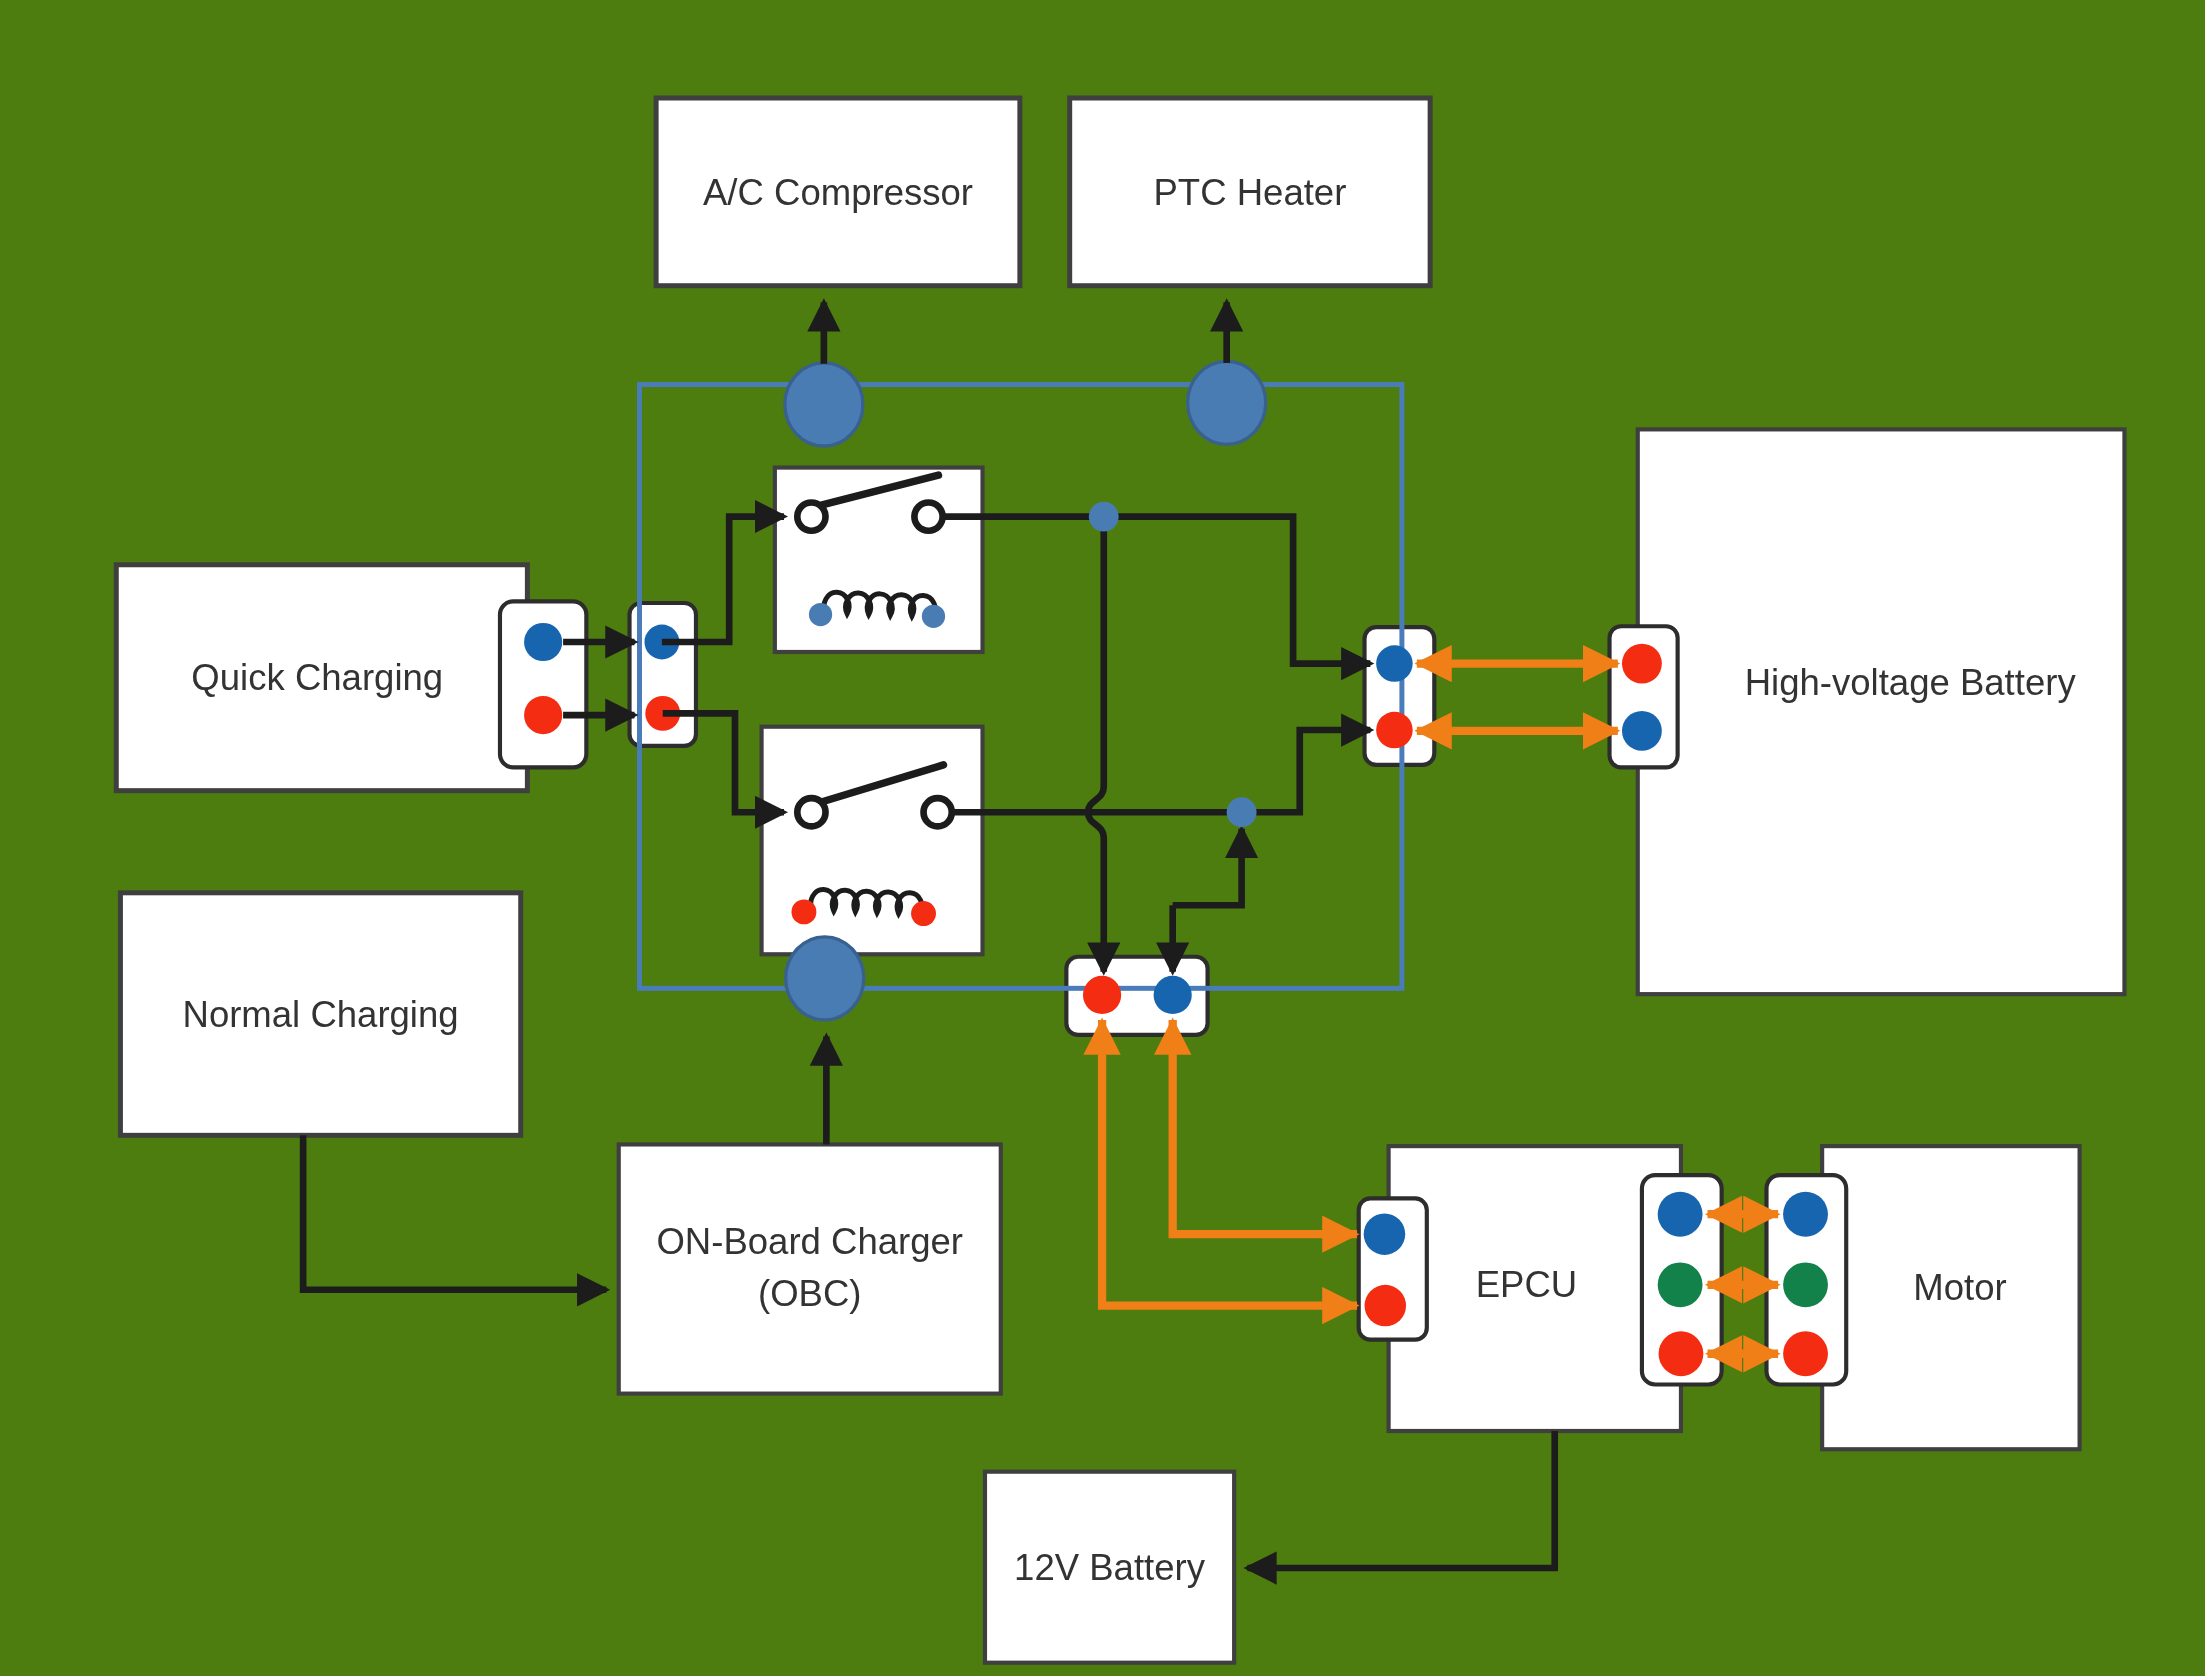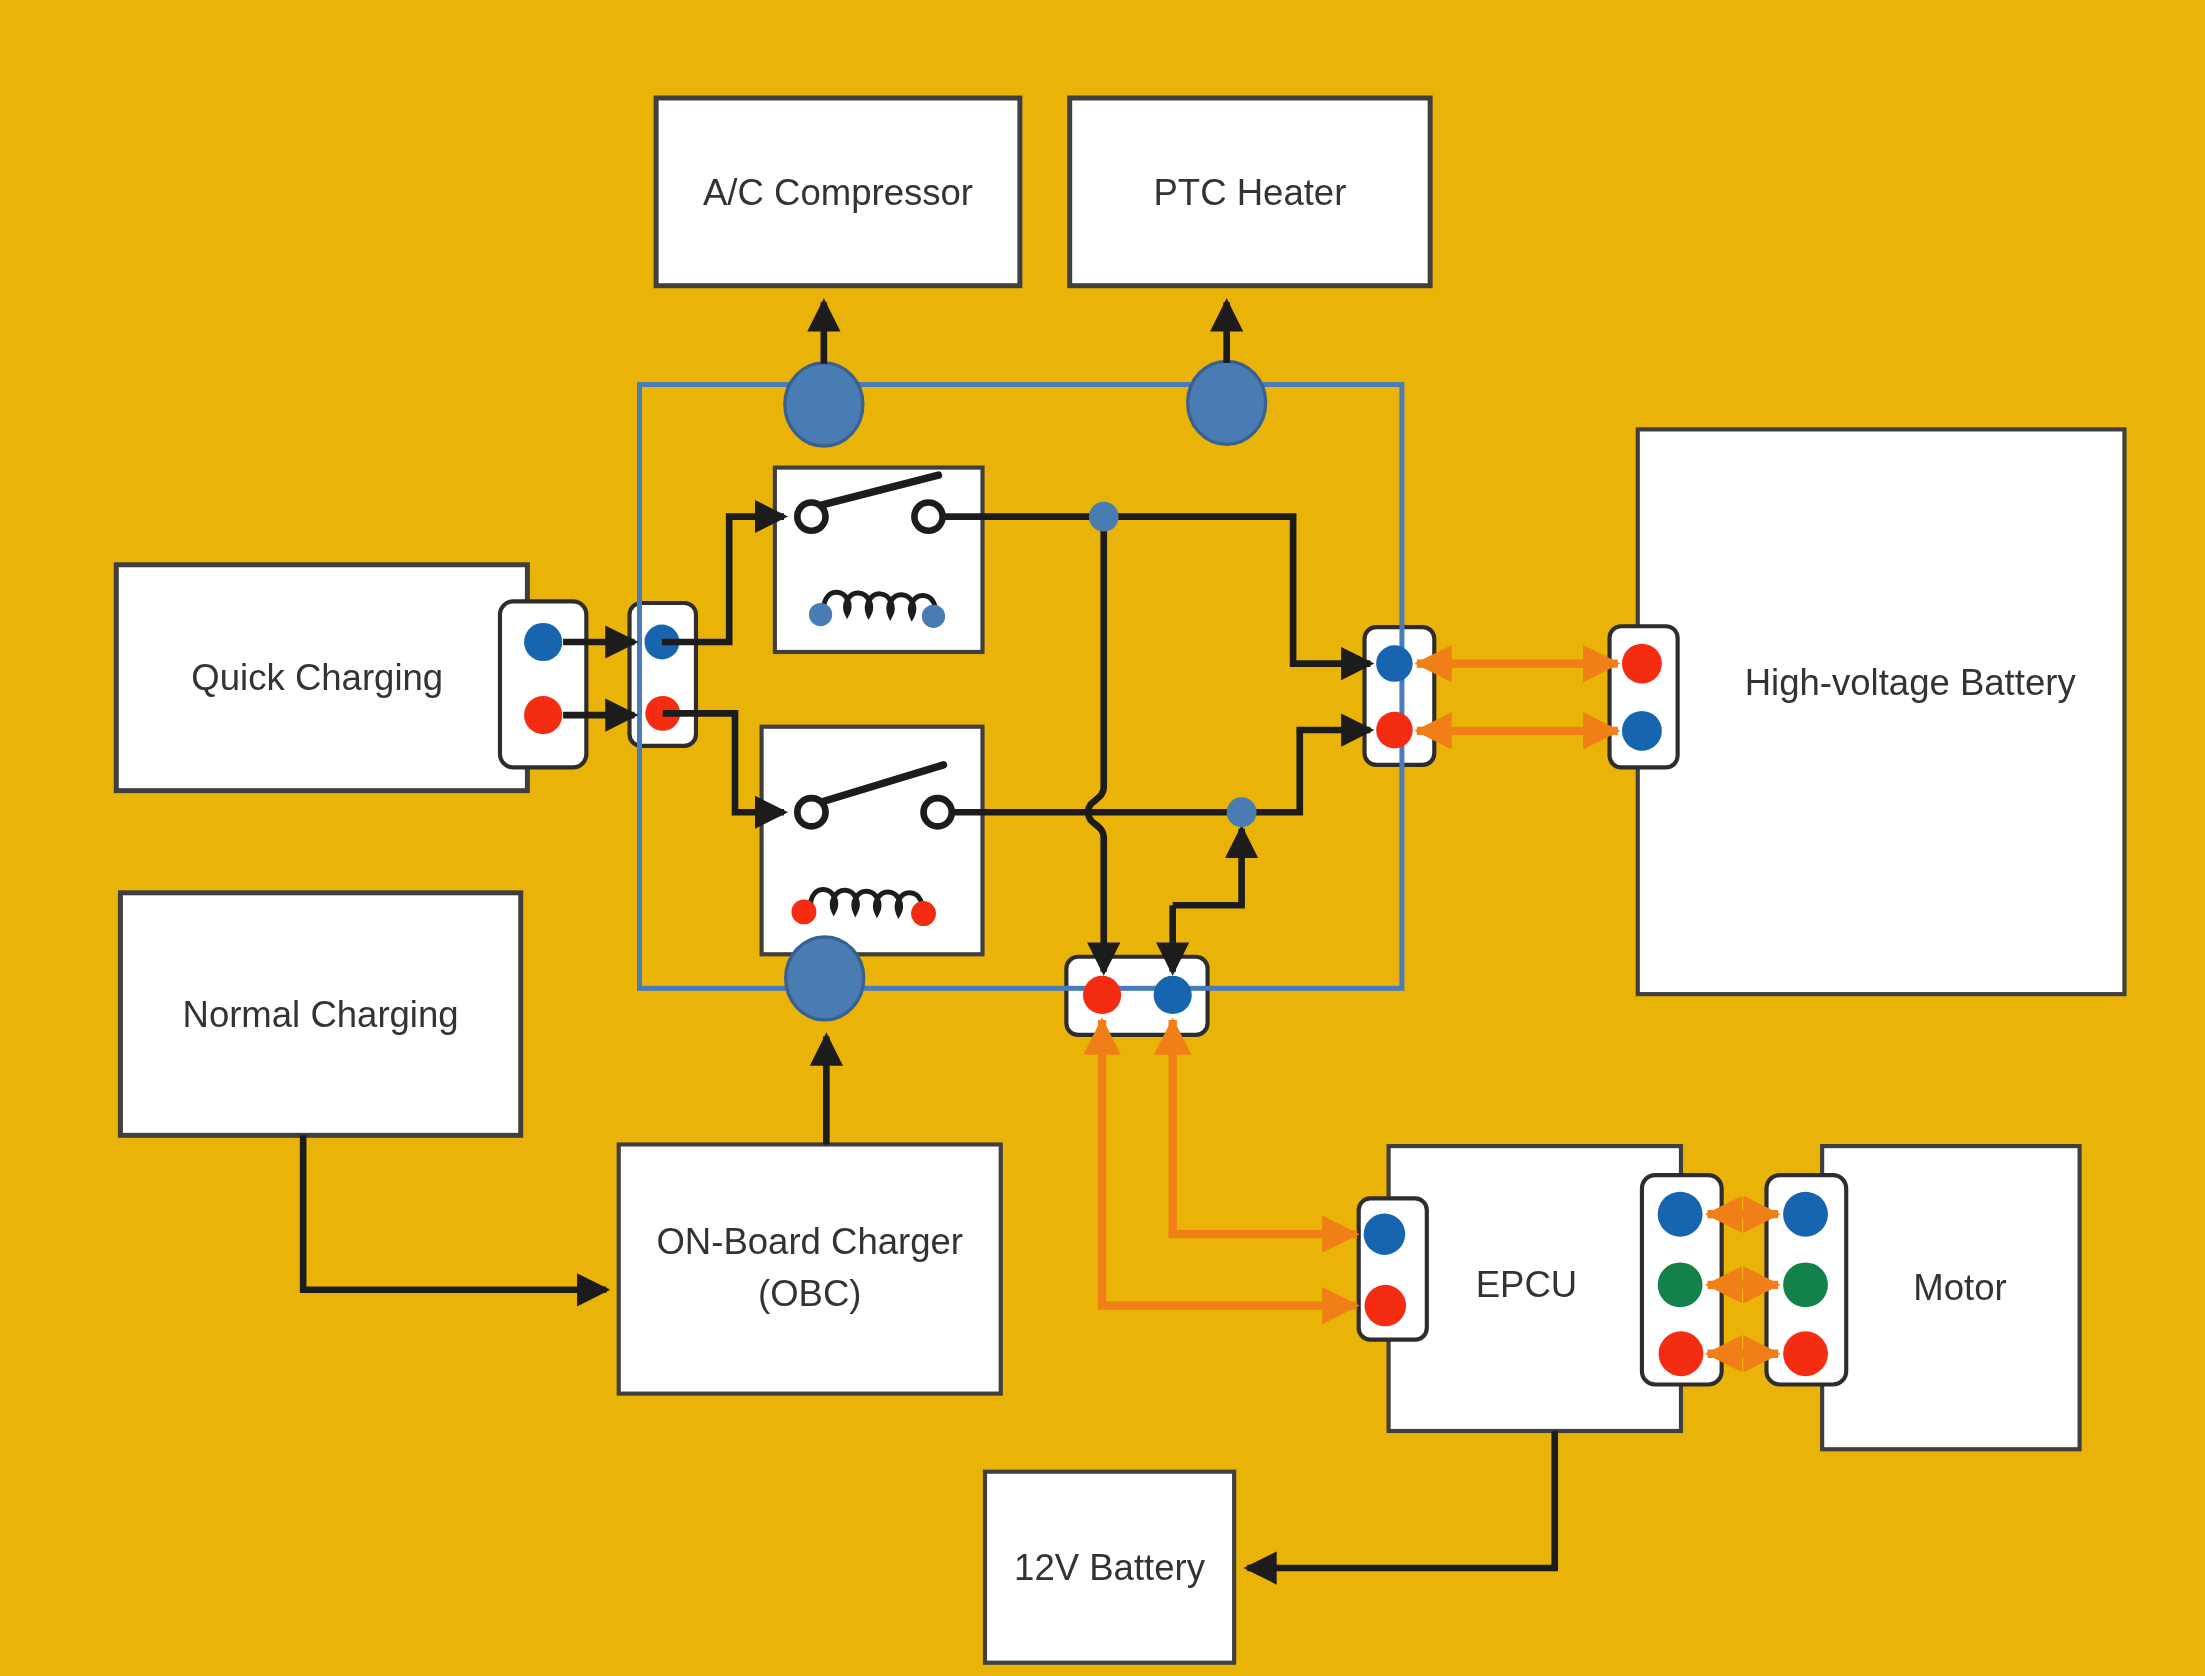--- a/index.html
+++ b/index.html
@@ -1,16 +1,16 @@
 <!DOCTYPE html>
 <html style="--wire: #1c1c1c; --box_border: #3f3f3f; --bus_border: #4a7cba; --port_fill: #4a7cb4; --orange: #ef7f16; --terminal_blue: #1765ae; --terminal_red: #f42c12; --terminal_green: #12814a;font-size:13.3px"><head>
 <meta charset="utf-8">
 <style>
   html,body{margin:0;padding:0;background:#ffffff;}
-  .stage{position:relative;width:2205px;height:1676px;background:#eab308;overflow:hidden;text-decoration:underline;}
+  .stage{position:relative;width:2205px;height:1676px;background:#4d7c0f;overflow:hidden;text-decoration:underline;}
   svg{display:block;}
   .nodebox{fill:#ffffff;stroke:var(--box_border);stroke-width:5;}
   .nodebox.thick{stroke-width:6;}
   .label{font-family:"Liberation Sans","DejaVu Sans",sans-serif;font-size:44px;fill:#333333;text-anchor:middle;}
   .bus{fill:none;stroke:var(--bus_border);stroke-width:6;}
   .port{fill:var(--port_fill);stroke:#39618f;stroke-width:4;}
   .jdot{fill:var(--port_fill);stroke:none;}
   .conn{fill:#ffffff;stroke:#2d2d2d;stroke-width:5;}
   .dot-blue{fill:var(--terminal_blue);}
   .dot-red{fill:var(--terminal_red);}

